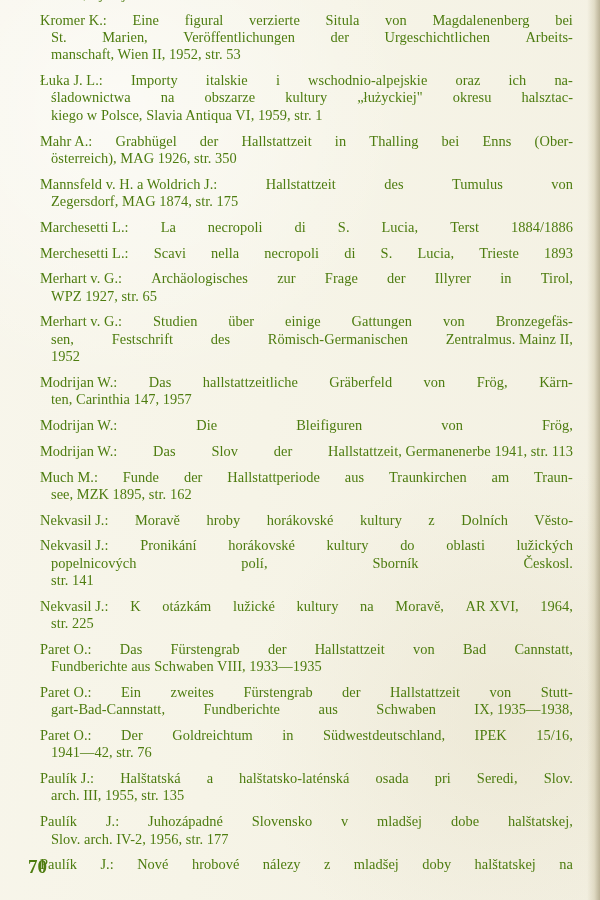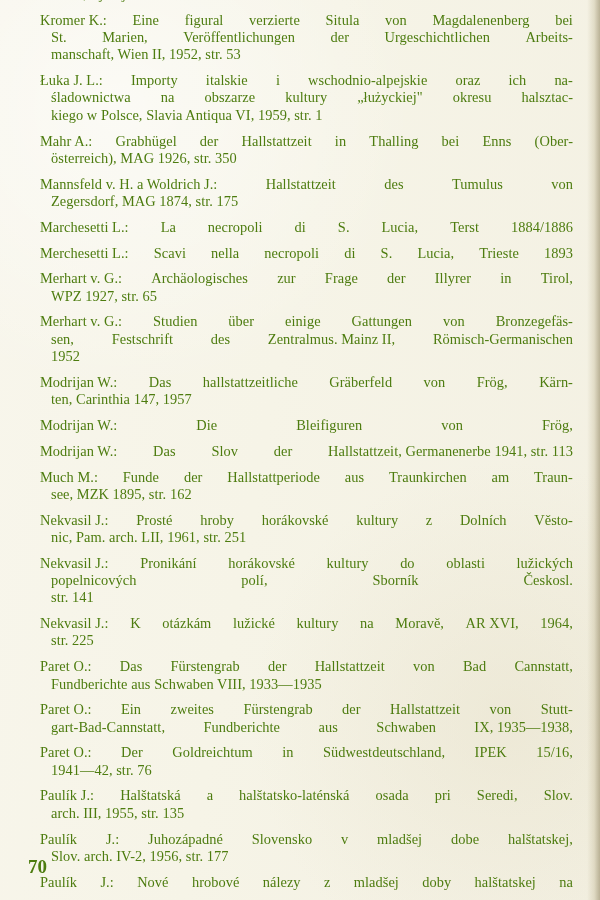--- a/index.html
+++ b/index.html
@@ -201,22 +201,22 @@
           <span class="w">über</span>
           <span class="w">einige</span>
           <span class="w">Gattungen</span>
           <span class="w">von</span>
           <span class="w">Bronzegefäs-</span>
         </div>
         <div class="ln cont j">
           <span class="w">sen,</span>
           <span class="w">Festschrift</span>
           <span class="w">des</span>
+          <span class="w">Römisch-Germanischen</span>
           <span class="w">Zentralmus. Mainz II,</span>
-          <span class="w">Römisch-Germanischen</span>
         </div>
         <div class="ln cont">1952</div>
       </div>
       <div class="entry">
         <div class="ln first j">
           <span class="w">Modrijan W.:</span>
           <span class="w">Das</span>
           <span class="w">hallstattzeitliche</span>
           <span class="w">Gräberfeld</span>
           <span class="w">von</span>
@@ -252,29 +252,28 @@
           <span class="w">aus</span>
           <span class="w">Traunkirchen</span>
           <span class="w">am</span>
           <span class="w">Traun-</span>
         </div>
         <div class="ln cont">see, MZK 1895, str. 162</div>
       </div>
       <div class="entry">
         <div class="ln first j">
           <span class="w">Nekvasil J.:</span>
-          <span class="w">Prosté</span>
+          <span class="w">Moravě</span>
           <span class="w">hroby</span>
           <span class="w">horákovské</span>
           <span class="w">kultury</span>
           <span class="w">z</span>
           <span class="w">Dolních</span>
           <span class="w">Věsto-</span>
         </div>
-        <div class="ln cont">nic, Pam. arch. LII, 1961, str. 251</div>
       </div>
       <div class="entry">
         <div class="ln first j">
           <span class="w">Nekvasil J.:</span>
           <span class="w">Pronikání</span>
           <span class="w">horákovské</span>
           <span class="w">kultury</span>
           <span class="w">do</span>
           <span class="w">oblasti</span>
           <span class="w">lužických</span>

